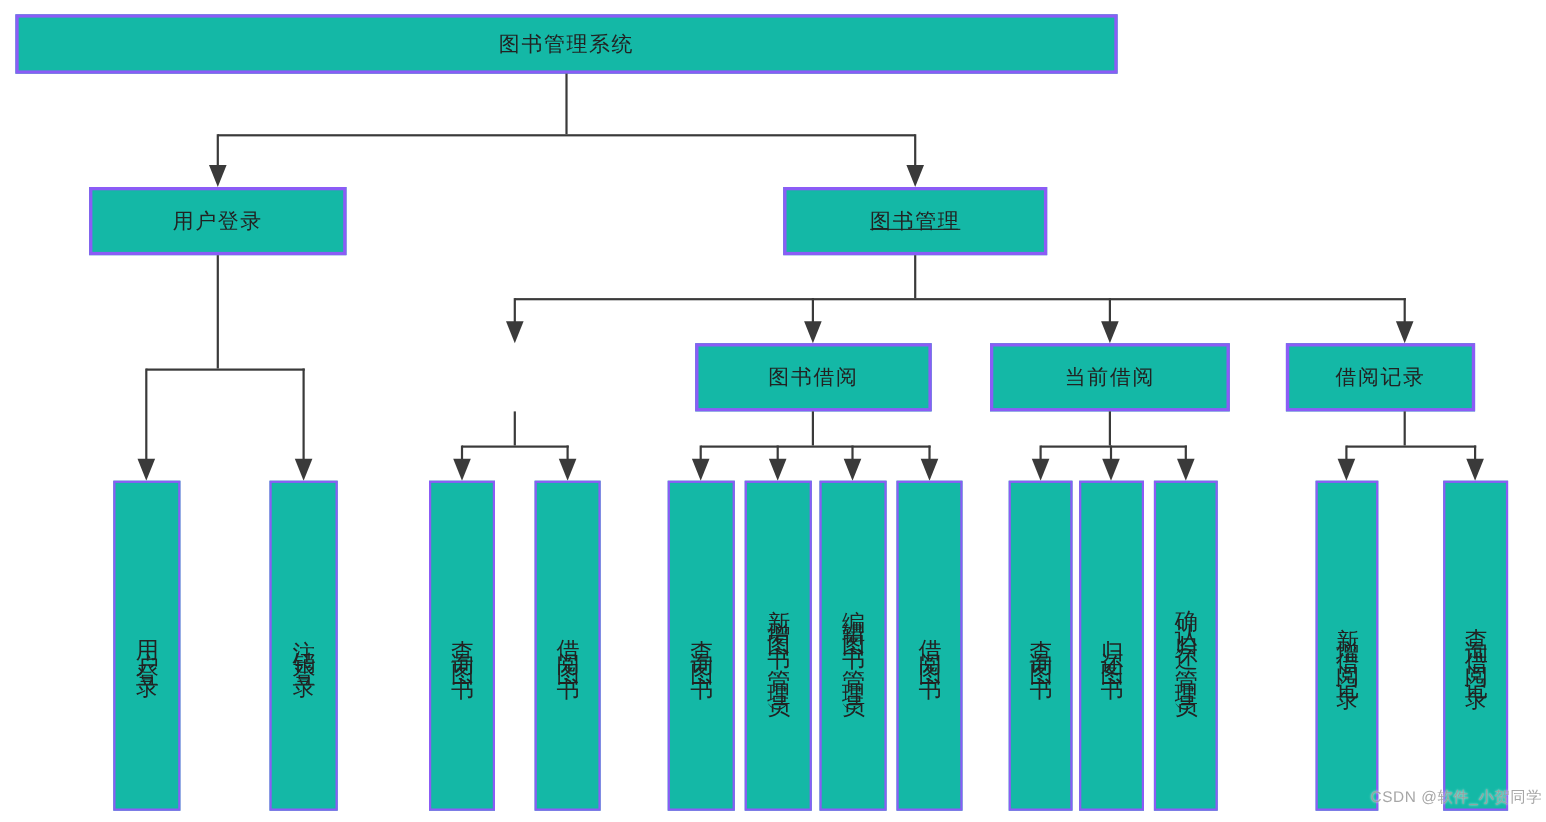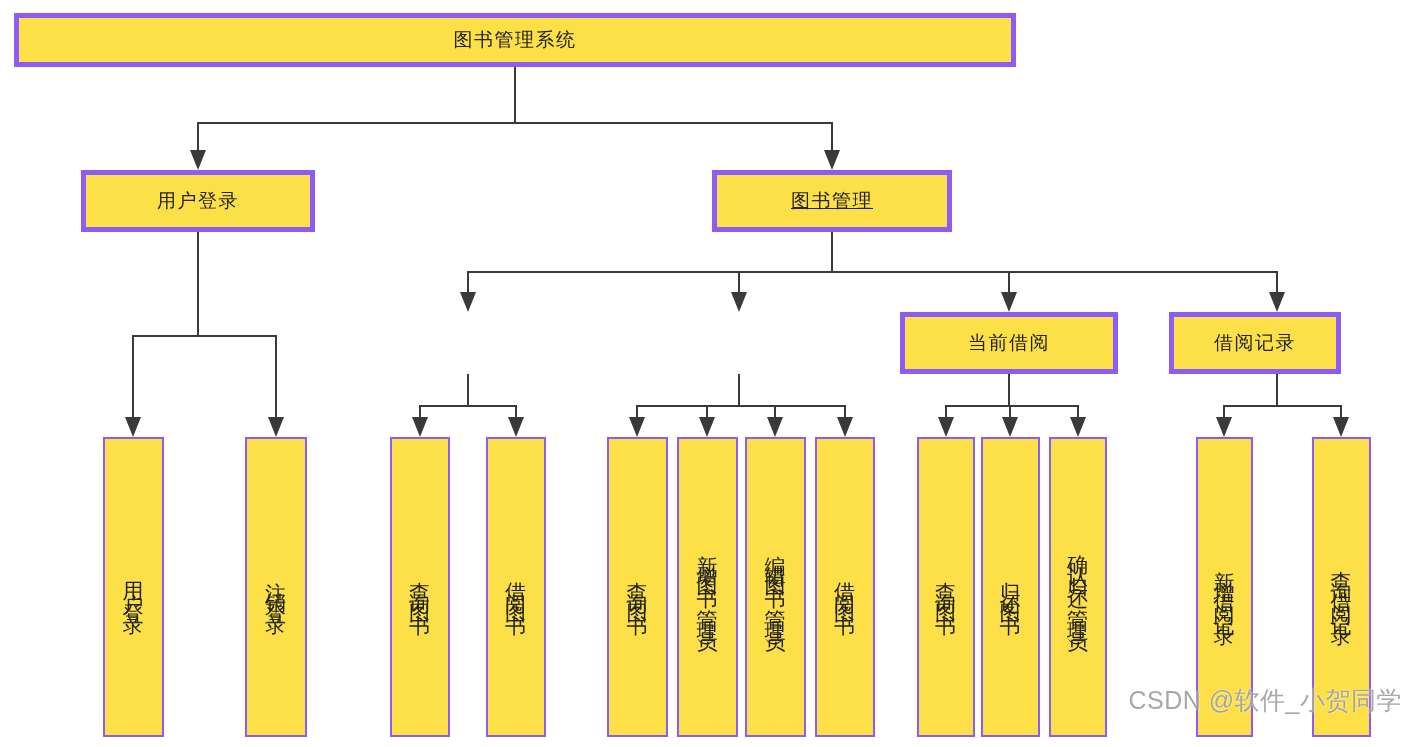--- a/index.html
+++ b/index.html
@@ -1,40 +1,40 @@
 <!DOCTYPE html>
 <html><head>
 <meta charset="utf-8">
 <style>
   html,body { margin:0; padding:0; background:#ffffff; }
   .canvas {
     position:relative; width:1405px; height:747px; background:#ffffff;
     font-family:"Liberation Sans", sans-serif; overflow:hidden;
   }
   .box {
-    position:absolute; background:#fde047; border:5px solid #8b5cf6;
+    position:absolute; background:#14b8a6; border:3px solid #8b5cf6;
     box-sizing:border-box; display:flex; align-items:center; justify-content:center;
     color:#222222;
   }
   .hx { font-size:19px; letter-spacing:1.5px; }
   .vx { border-width:2.5px; }
   .vtext {
     writing-mode:vertical-rl; text-orientation:mixed;
     font-size:21px; line-height:1; letter-spacing:11px; color:#222222;
     white-space:nowrap;
   }
   .vline { position:absolute; width:2px; background:#3a3a3a; }
   .hline { position:absolute; height:2px; background:#3a3a3a; }
   .arrow {
     position:absolute; width:0; height:0;
     border-left:8px solid transparent; border-right:8px solid transparent;
     border-top:20px solid #3a3a3a; transform:translateX(-50%);
   }
   .watermark {
-    position:absolute; right:3px; top:684px; font-size:25px;
+    position:absolute; right:3px; top:716px; font-size:14px;
     color:#a0a0a0; letter-spacing:0.5px; text-shadow:0 0 2px #ffffff;
     z-index:10; opacity:0.92;
   }
 </style>
 </head>
 <body>
 
 <div class="canvas">
 
   <div class="box hx" style="left:14px; top:13px; width:1002px; height:54px;">图书管理系统</div>
@@ -60,20 +60,21 @@
   <div class="hline" style="left:468px; top:271px; width:810px;"></div>
   <div class="vline" style="left:467px; top:271px; height:23px;"></div>
   <div class="arrow" style="left:468px; top:292px;"></div>
   <div class="vline" style="left:738px; top:271px; height:23px;"></div>
   <div class="arrow" style="left:739px; top:292px;"></div>
   <div class="vline" style="left:1008px; top:271px; height:23px;"></div>
   <div class="arrow" style="left:1009px; top:292px;"></div>
   <div class="vline" style="left:1276px; top:271px; height:23px;"></div>
   <div class="arrow" style="left:1277px; top:292px;"></div>
 
+  <div class="box hx" style="left:632px; top:312px; width:215px; height:62px;">图书借阅</div>
   <div class="box hx" style="left:900px; top:312px; width:218px; height:62px;">当前借阅</div>
   <div class="box hx" style="left:1169px; top:312px; width:172px; height:62px;">借阅记录</div>
 
   <div class="vline" style="left:467px; top:374px; height:31px;"></div>
   <div class="hline" style="left:420px; top:405px; width:97px;"></div>
   <div class="vline" style="left:419px; top:405px; height:14px;"></div>
   <div class="arrow" style="left:420px; top:417px;"></div>
   <div class="vline" style="left:515px; top:405px; height:14px;"></div>
   <div class="arrow" style="left:516px; top:417px;"></div>
 

